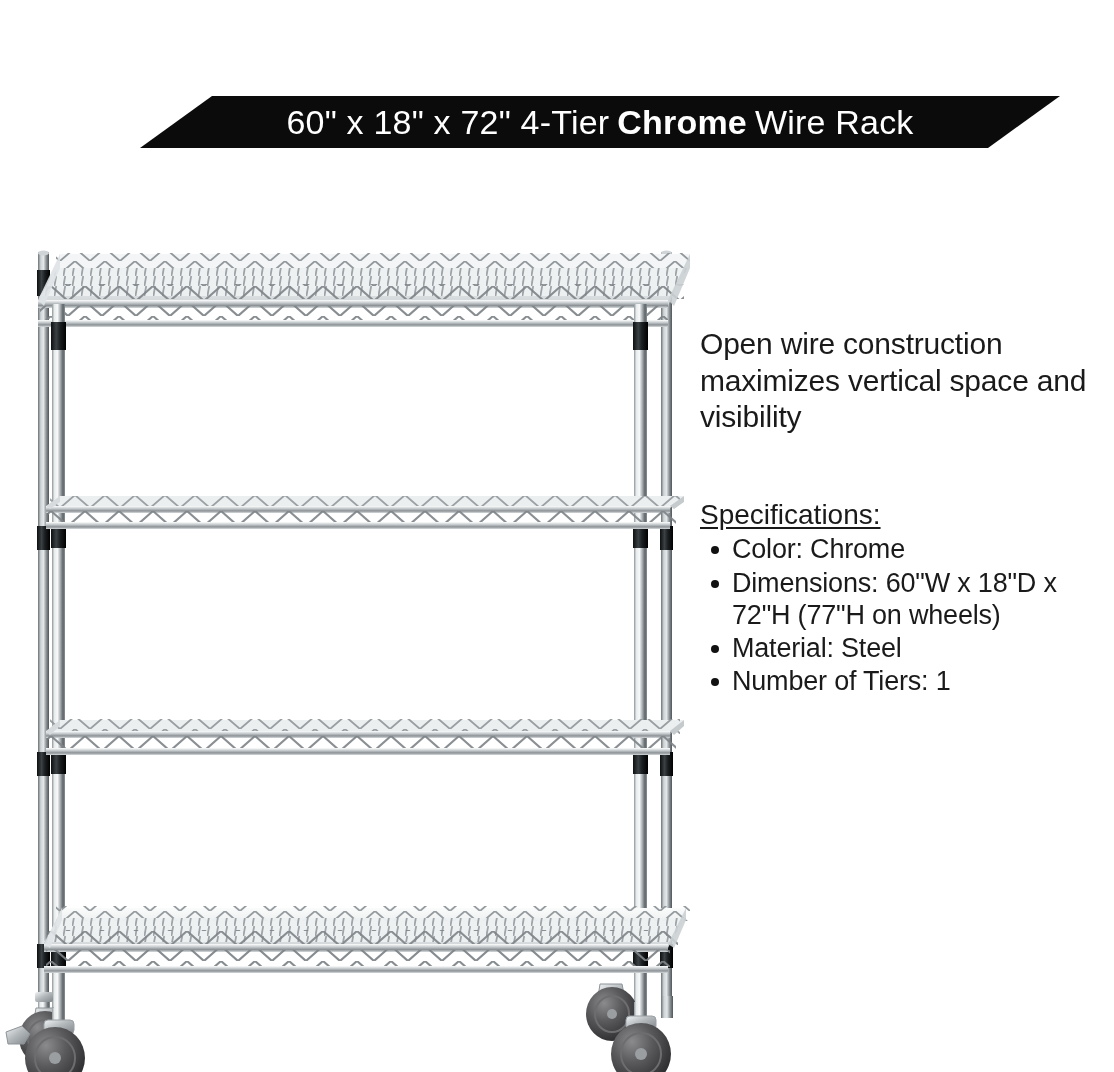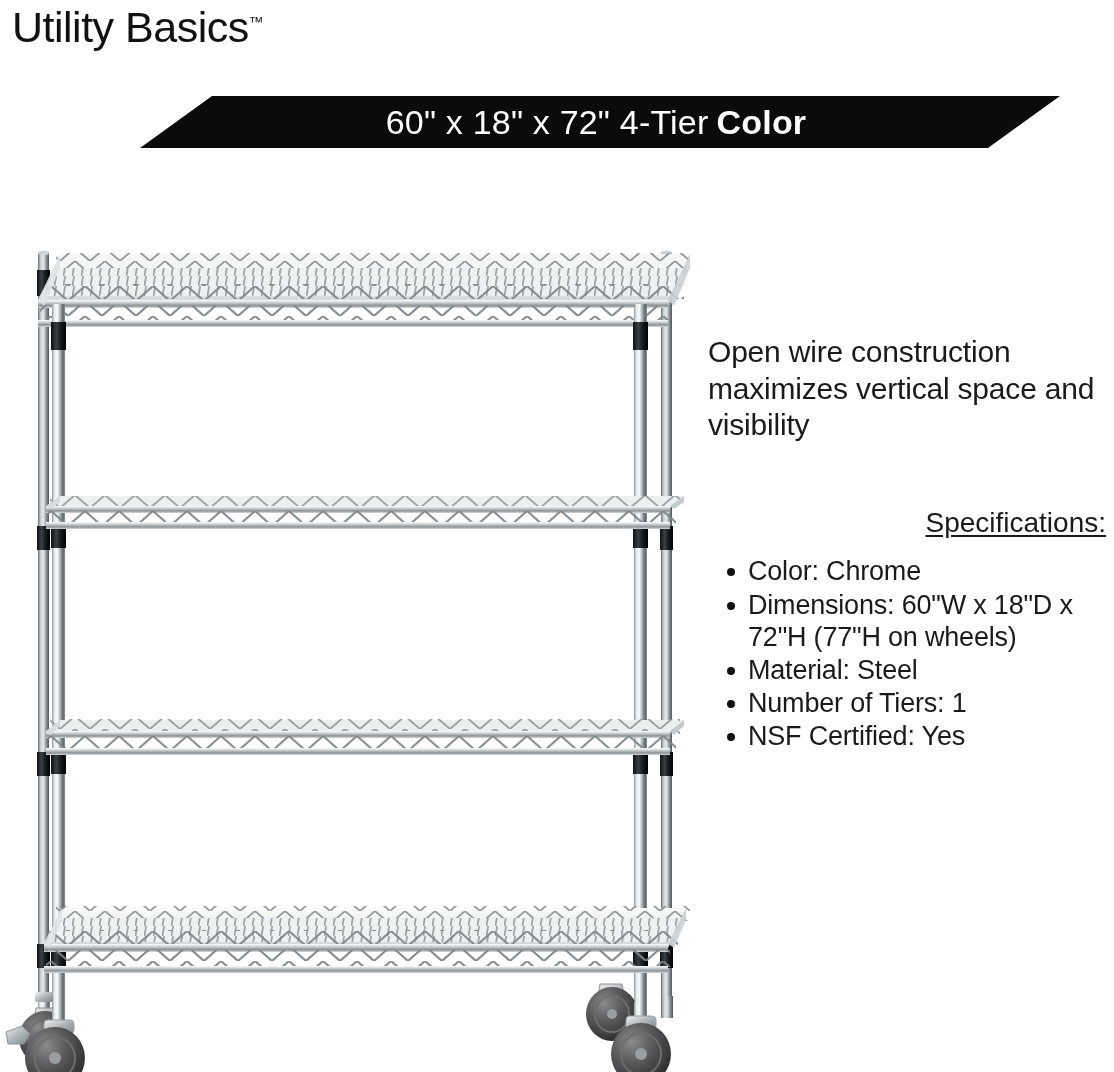--- a/index.html
+++ b/index.html
@@ -37,58 +37,56 @@
   .banner-text .b{font-weight:700;}
   .banner-text span{display:inline-block;}
   .banner-text .sp{width:8px;}
 
   
   .copy{
     position:absolute;left:700px;top:326px;width:406px;
   }
   .headline{
     font-size:30px;line-height:1.22;font-weight:400;color:#1a1a1a;
-    letter-spacing:-0.2px;margin:8px;
+    letter-spacing:-0.2px;margin:0;
   }
   .spec-title{
     margin:62px 0 2px 0;font-size:28px;line-height:1.2;
-    text-decoration:underline;text-underline-offset:3px;color:#1a1a1a;text-align:right;
+    text-decoration:underline;text-underline-offset:3px;color:#1a1a1a;
   }
   ul.specs{
-    margin:16px;padding-left:30px;list-style:none;
+    margin:0;padding-left:30px;list-style:none;
   }
   ul.specs li{
     position:relative;font-size:27px;line-height:1.19;color:#1a1a1a;
     margin:0 0 1px 0;padding-left:2px;letter-spacing:-0.2px;
   }
   ul.specs li::before{
     content:"";position:absolute;left:-19px;top:13px;
     width:8px;height:8px;border-radius:50%;background:#111;
   }
 
   
   .rack{position:absolute;left:0px;top:196px;width:700px;height:876px;}
   .rack svg{display:block;}
 </style>
 </head>
 <body>
 
 <div class="page">
 
-  <div class="brand">
-    <span>Utility Basics</span><span class="tm">™</span>
-  </div>
 
   <div class="banner-wrap">
     <div class="banner-shape"></div>
     <div class="banner-text">
       <span>60" x 18" x 72" 4-Tier</span>
       <span class="sp"></span>
-      <span class="b">Color</span>
+      <span class="b">Chrome</span>
       <span class="sp"></span>
+      <span>Wire Rack</span>
     </div>
   </div>
 
   <div class="rack">
     <svg width="700" height="876" viewBox="0 0 700 876" xmlns="http://www.w3.org/2000/svg">
       <defs>
         <linearGradient id="postG" x1="0" y1="0" x2="1" y2="0">
           <stop offset="0%" stop-color="#8e9599"></stop>
           <stop offset="18%" stop-color="#e8ebec"></stop>
           <stop offset="42%" stop-color="#f7f9f9"></stop>
@@ -278,17 +276,16 @@
   <div class="copy">
     <p class="headline">Open wire construction maximizes vertical space and visibility</p>
 
     <div class="spec-title">Specifications:</div>
 
     <ul class="specs">
       <li>Color: Chrome</li>
       <li>Dimensions: 60"W x 18"D x 72"H (77"H on wheels)</li>
       <li>Material: Steel</li>
       <li>Number of Tiers: 1</li>
-      <li>NSF Certified: Yes</li>
     </ul>
   </div>
 
 </div>
 
 </body></html>

